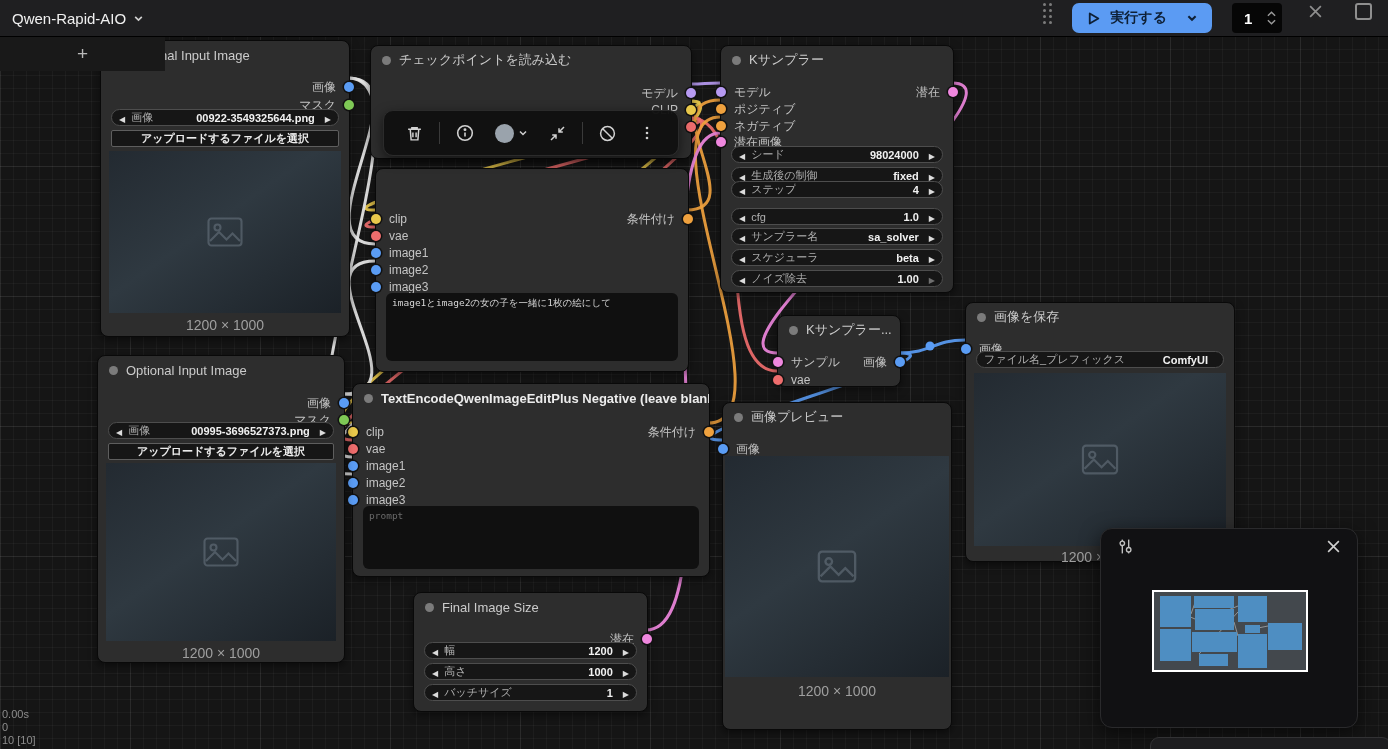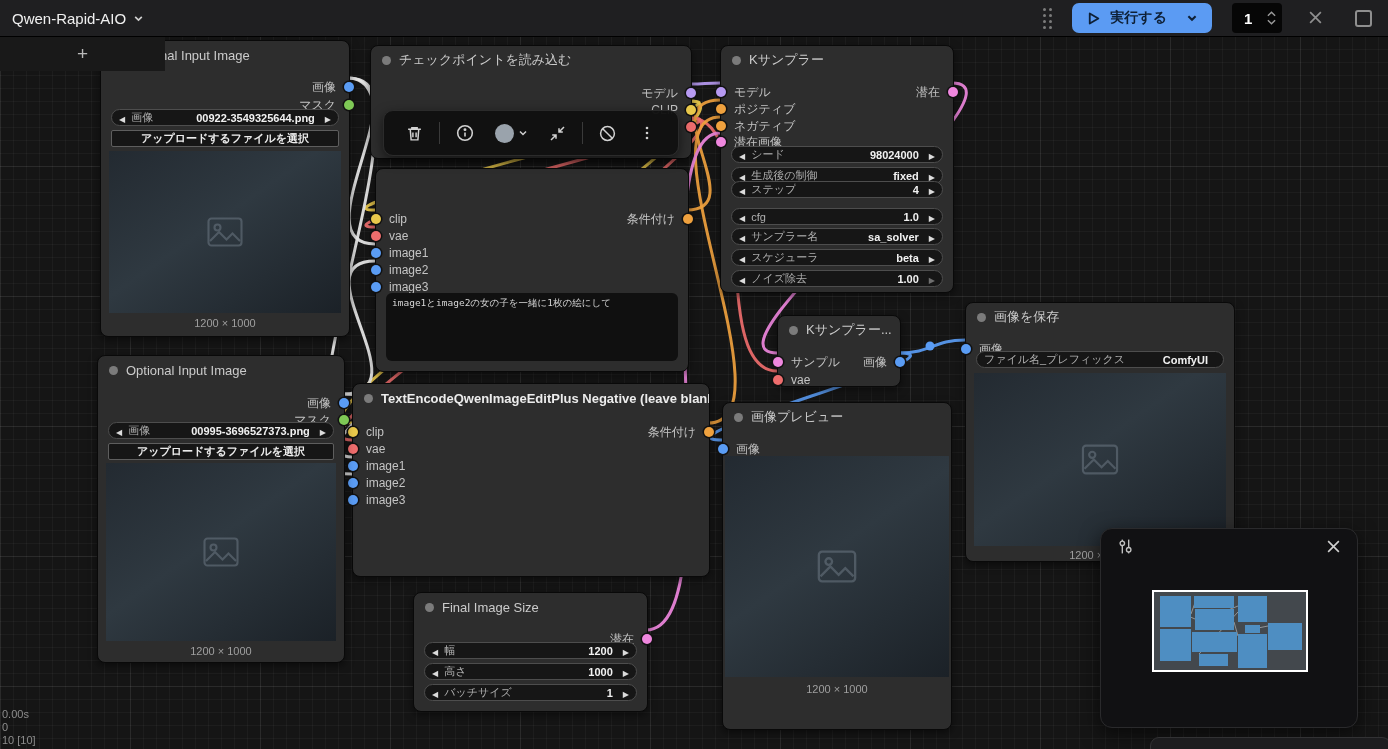--- a/index.html
+++ b/index.html
@@ -46,42 +46,42 @@
   .widget.textw .wvalue{font-weight:700;}
 
   .upload-btn{position:absolute;left:10px;right:10px;height:17px;background:#161616;
       border:1px solid #5e5e5e;border-radius:2px;color:#ececec;font-size:11px;font-weight:700;
       display:flex;align-items:center;justify-content:center;font-family:inherit;white-space:nowrap;overflow:hidden;}
 
   .img-ph{position:absolute;background:linear-gradient(145deg,#232a31 0%,#2f3941 45%,#1b2127 100%);
       display:flex;align-items:center;justify-content:center;}
   .img-ph svg{opacity:.45;}
 
-  .size-label{position:absolute;left:0;right:0;text-align:center;font-size:11px;color:#9f9f9f;}
+  .size-label{position:absolute;left:0;right:0;text-align:center;font-size:14px;color:#9f9f9f;}
 
   .ntext{position:absolute;left:10px;right:10px;background:#101010;border-radius:6px;
       padding:4px 6px;font-family:"DejaVu Sans Mono","Liberation Mono",monospace;
       font-size:9.5px;color:#d6d6d6;box-sizing:border-box;overflow:hidden;}
   .ntext.placeholder{color:#6a6a6a;}
 
   
   .node-toolbar{position:absolute;left:383px;top:110px;width:296px;height:46px;z-index:3;
       background:rgba(17,17,17,.97);border:1px solid #2b2b2b;border-radius:10px;
       box-shadow:0 4px 12px rgba(0,0,0,.55);display:flex;align-items:center;
       justify-content:space-evenly;padding:0 6px;box-sizing:border-box;}
   .tb-ic{display:flex;align-items:center;justify-content:center;width:30px;height:30px;color:#d2d2d2;}
   .tb-div{width:1px;height:22px;background:#3a3a3a;}
   .color-chip{width:19px;height:19px;border-radius:50%;background:#9aa3ac;}
   .tb-chev{margin-left:4px;}
 
   
   .topbar{position:absolute;left:0;top:0;width:100%;height:36px;background:#1f1f21;
       border-bottom:1px solid #000;z-index:6;display:flex;align-items:center;}
   .wf-title{display:flex;align-items:center;gap:7px;margin-left:12px;font-size:15px;color:#f0f0f0;}
-  .tb-right{margin-left:auto;display:flex;align-items:center;gap:20px;margin-right:10px;}
+  .tb-right{margin-left:auto;display:flex;align-items:flex-start;gap:20px;margin-right:10px;}
   .drag-dots{display:grid;grid-template-columns:repeat(2,3px);grid-auto-rows:3px;gap:3px;}
   .drag-dots i{width:3px;height:3px;border-radius:50%;background:#7c7c7c;}
   .run-btn{height:30px;border-radius:7px;display:flex;align-items:center;gap:9px;
       padding:0 14px;border:none;font-family:inherit;font-size:14px;font-weight:700;color:#0e2036;}
   .num-box{width:50px;height:30px;background:#060606;border-radius:4px;display:flex;align-items:center;
       padding:0 6px 0 12px;box-sizing:border-box;}
   .num-val{color:#fff;font-size:15px;font-weight:700;flex:1;}
   .num-chevs{display:flex;flex-direction:column;gap:2px;align-items:center;}
   .x-btn{color:#8f8f8f;font-size:19px;line-height:19px;padding:0 6px;}
   .sq-btn{width:13px;height:13px;border:2px solid #8f8f8f;border-radius:3px;margin:0 6px;}
@@ -261,20 +261,21 @@
   <div class="port in" style="top:57px">vae</div>
   <span class="pdot in c-vae" style="top:60px"></span>
   <div class="port in" style="top:74px">image1</div>
   <span class="pdot in c-image" style="top:77px"></span>
   <div class="port in" style="top:91px">image2</div>
   <span class="pdot in c-image" style="top:94px"></span>
   <div class="port in" style="top:108px">image3</div>
   <span class="pdot in c-image" style="top:111px"></span>
   <div class="port out" style="top:40px">条件付け</div>
   <span class="pdot out c-cond" style="top:43px"></span>
+  <div class="ntext placeholder" style="top:122px;height:63px">prompt</div>
 </div>
 
 <div class="node" style="left:97px;top:355px;width:246px;height:306px">
   <div class="nheader">
     <span class="ndot"></span>
     <span class="ntitle">Optional Input Image</span>
   </div>
   <div class="port out" style="top:39px">画像</div>
   <span class="pdot out c-image" style="top:42px"></span>
   <div class="port out" style="top:56px">マスク</div>

